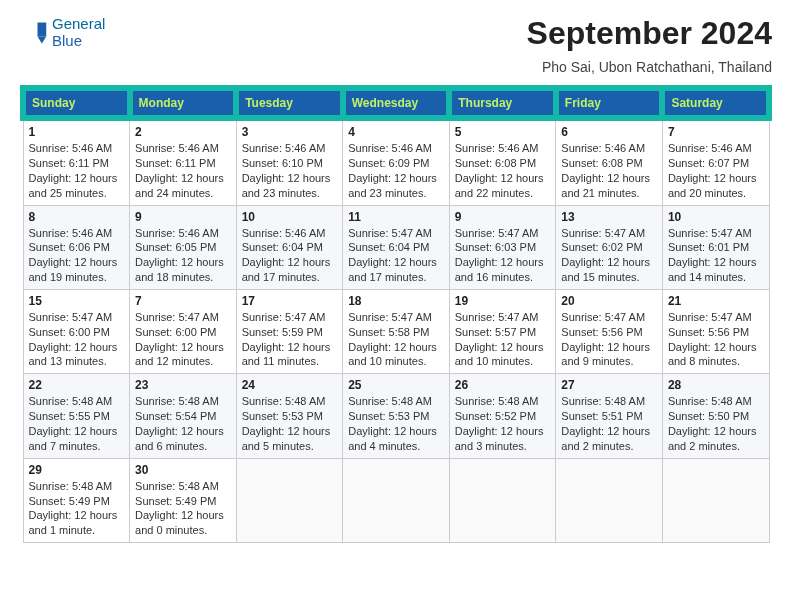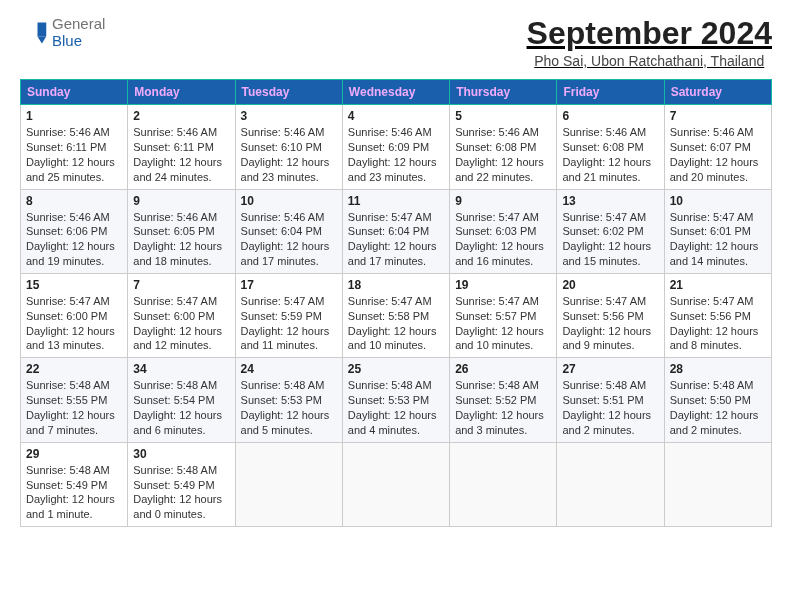--- a/index.html
+++ b/index.html
@@ -28,59 +28,58 @@
       gap: 4px;
     }
     .logo-text {
       display: flex;
       flex-direction: column;
       line-height: 1.1;
     }
     .logo-general {
       font-size: 15px;
       font-weight: normal;
-      color: #737373;
+      color: #0369a1;
     }
     .logo-blue {
       font-size: 15px;
       font-weight: normal;
       color: #1a5fac;
     }
     .logo-icon {
       width: 28px;
       height: 28px;
     }
     .title-section {
-      text-align: center;
-      text-decoration: underline;
+      text-align: right;
     }
     .month-title {
       font-size: 32px;
       font-weight: bold;
       color: #222;
       line-height: 1.1;
     }
     .location {
       font-size: 14px;
       color: #444;
-      margin-top: 2px;
+      margin-top: 8px;
     }
     .calendar {
       width: 100%;
       border-collapse: collapse;
       border: 1px solid #ccc;
     }
     .calendar th {
       background: #1a5fac;
-      color: #f0abfc;
+      color: #bef264;
       font-size: 12px;
       font-weight: bold;
       text-align: left;
       padding: 5px 6px;
-      border: 1px solid #14b8a6;
+      border: 6px solid #14b8a6;
     }
     .calendar td {
       vertical-align: top;
       border: 1px solid #ccc;
       padding: 4px 5px;
       width: calc(100% / 7);
       height: 80px;
       background: #fff;
     }
     .calendar tr:nth-child(even) td {
@@ -233,21 +232,21 @@
             <span class="day-number">21</span>
             <div class="day-info">Sunrise: 5:47 AM<br>Sunset: 5:56 PM<br>Daylight: 12 hours and 8 minutes.</div>
           </td>
         </tr>
         <tr>
           <td>
             <span class="day-number">22</span>
             <div class="day-info">Sunrise: 5:48 AM<br>Sunset: 5:55 PM<br>Daylight: 12 hours and 7 minutes.</div>
           </td>
           <td>
-            <span class="day-number">34</span>
+            <span class="day-number">23</span>
             <div class="day-info">Sunrise: 5:48 AM<br>Sunset: 5:54 PM<br>Daylight: 12 hours and 6 minutes.</div>
           </td>
           <td>
             <span class="day-number">24</span>
             <div class="day-info">Sunrise: 5:48 AM<br>Sunset: 5:53 PM<br>Daylight: 12 hours and 5 minutes.</div>
           </td>
           <td>
             <span class="day-number">25</span>
             <div class="day-info">Sunrise: 5:48 AM<br>Sunset: 5:53 PM<br>Daylight: 12 hours and 4 minutes.</div>
           </td>

